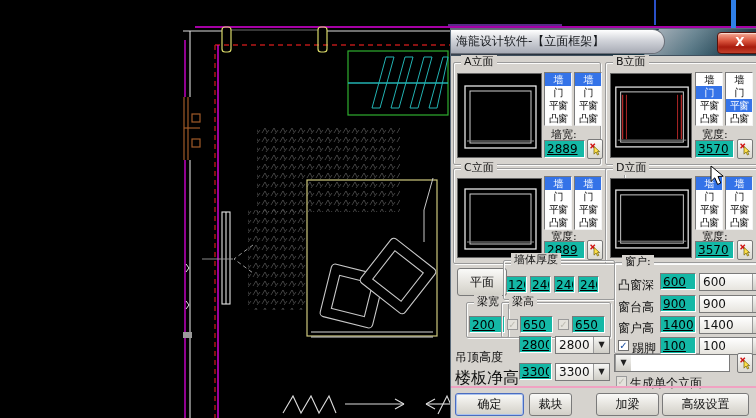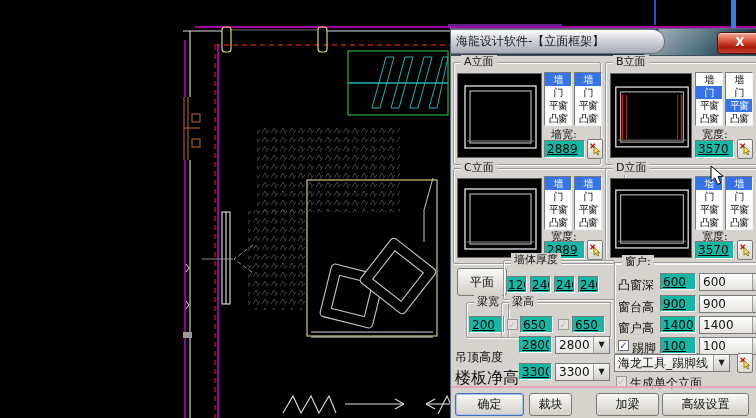--- a/index.html
+++ b/index.html
@@ -365,21 +365,20 @@
         <span class="cb checked" style="left:3px;top:77px;">✓</span>
         <span class="lbl" style="left:17px;top:77px;font-size:12px;">踢脚</span>
         <input class="field" style="left: 45px; top: 74px; width: 36px; height: 17px;" value="100">
         <div class="combo" style="left:84px;top:74px;width:70px;">
           <span class="val">100</span>
           <span class="arrow">▼</span>
         </div>
       </div>
 
       <div class="combo" style="left:163px;top:298px;width:116px;">
-        <span class="val">海龙工具_踢脚线</span>
         <span class="arrow">▼</span>
       </div>
       <button class="pick" style="left:286px;top:297px;">
         <svg viewBox="0 0 14 16" width="12" height="14">
           <path d="M3 2 L8 7 M8 2 L3 7" stroke="#d01010" stroke-width="1.6"></path>
           <path d="M7 5 L7 14 L9.5 11.5 L11 15 L12.6 14.2 L11 11 L13.5 11 Z" fill="#ffe24a" stroke="#6a5a00" stroke-width="0.8"></path>
         </svg>
       </button>
       <span class="cb dim" style="left:165px;top:320px;">✓</span>
       <span class="lbl" style="left:179px;top:319px;font-size:12px;">生成单个立面</span>

